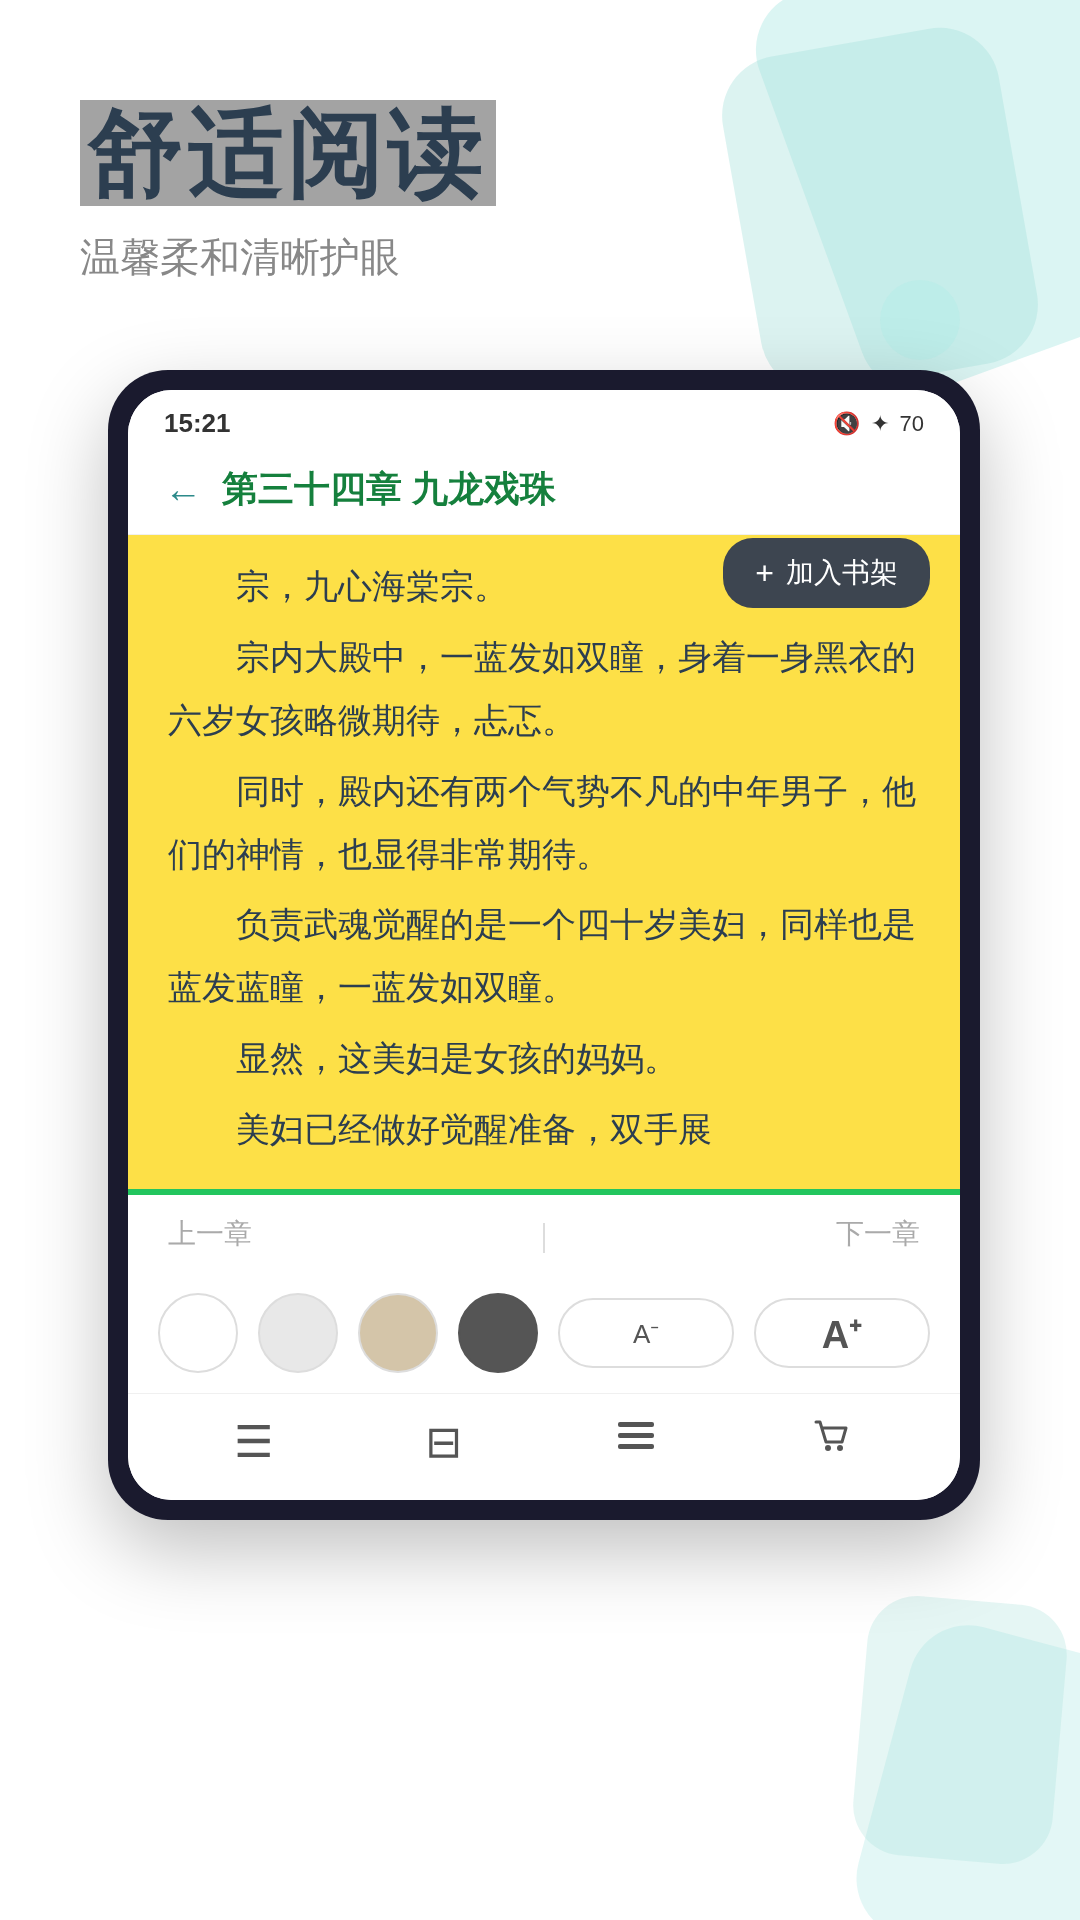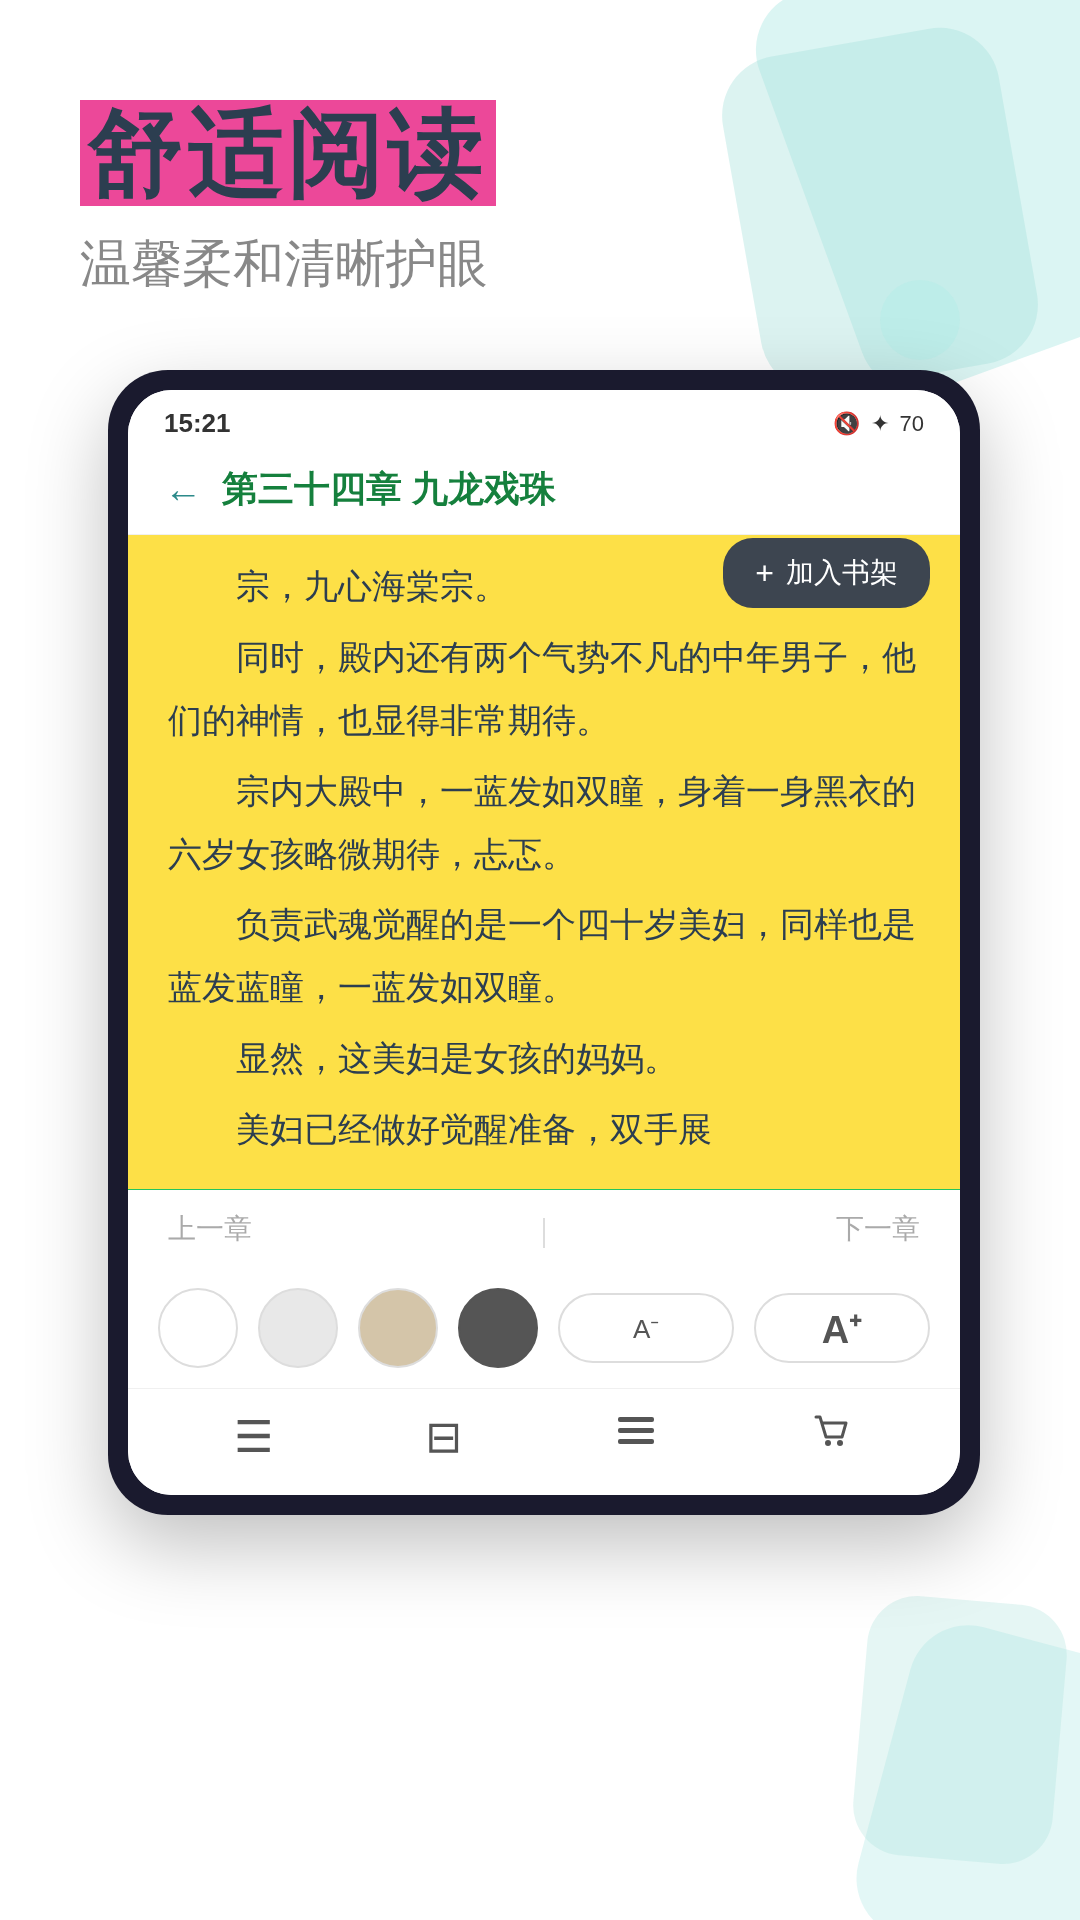--- a/index.html
+++ b/index.html
@@ -103,26 +103,26 @@
       font-size: 96px;
       font-weight: 900;
       color: #2c3e50;
       letter-spacing: 4px;
       line-height: 1.1;
       position: relative;
     }
 
     .hero-title-highlight {
       display: inline-block;
-      background: #ec4899;
+      background: #a3a3a3;
       padding: 0 8px;
     }
 
     .hero-subtitle {
-      font-size: 51px;
+      font-size: 40px;
       color: #888;
       margin-top: 24px;
       font-weight: 400;
     }
 
     
     .phone-container {
       position: absolute;
       top: 370px;
       left: 108px;
@@ -227,21 +227,21 @@
     .text-indent {
       text-indent: 2em;
     }
 
     
     .nav-bar {
       display: flex;
       justify-content: space-between;
       align-items: flex-end;
       padding: 20px 40px;
-      border-top: 1px solid #22c55e;
+      border-top: 6px solid #22c55e;
       background: #fff;
     }
 
     .nav-prev, .nav-next {
       font-size: 28px;
       color: #aaa;
     }
 
     .nav-divider {
       width: 2px;
@@ -349,22 +349,22 @@
         <span class="chapter-title">第三十四章 九龙戏珠</span>
       </div>
 
       <div class="tooltip-container">
         <span class="tooltip-plus">+</span>
         <span>加入书架</span>
       </div>
 
       <div class="content-area">
         <p class="text-indent">宗，九心海棠宗。</p>
+        <p class="text-indent">宗内大殿中，一蓝发如双瞳，身着一身黑衣的六岁女孩略微期待，忐忑。</p>
         <p class="text-indent">同时，殿内还有两个气势不凡的中年男子，他们的神情，也显得非常期待。</p>
-        <p class="text-indent">宗内大殿中，一蓝发如双瞳，身着一身黑衣的六岁女孩略微期待，忐忑。</p>
         <p class="text-indent">负责武魂觉醒的是一个四十岁美妇，同样也是蓝发蓝瞳，一蓝发如双瞳。</p>
         <p class="text-indent">显然，这美妇是女孩的妈妈。</p>
         <p class="text-indent">美妇已经做好觉醒准备，双手展</p>
       </div>
 
       <div class="nav-bar">
         <span class="nav-prev">上一章</span>
         <div class="nav-divider"></div>
         <span class="nav-next">下一章</span>
       </div>

